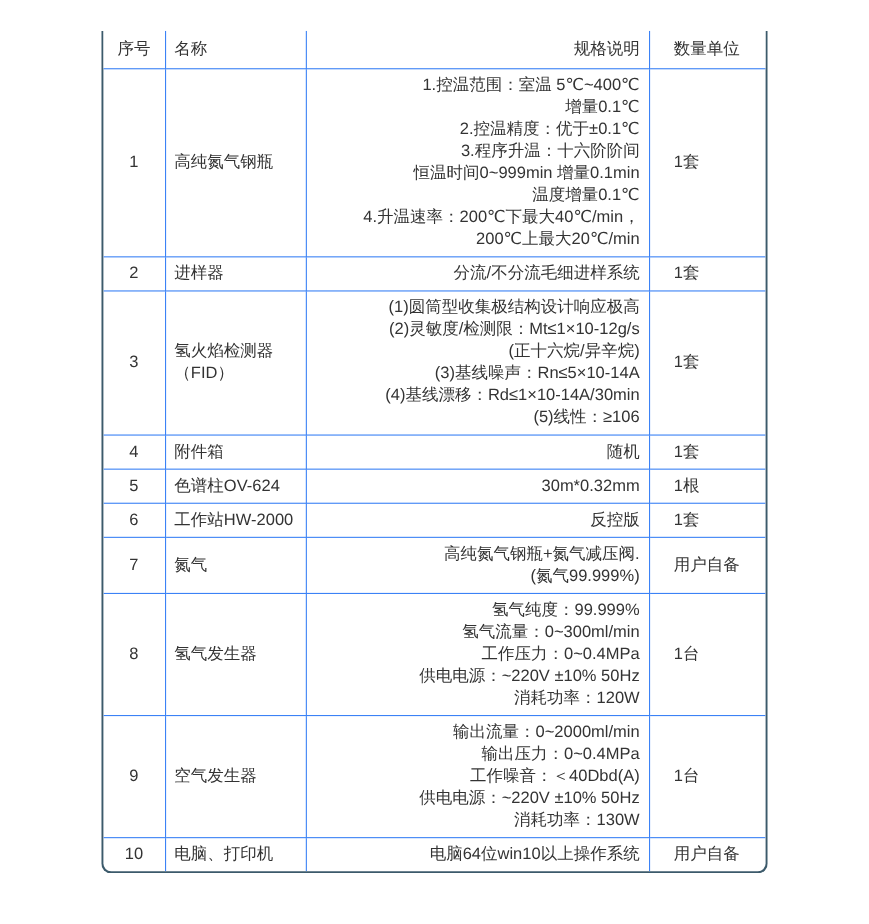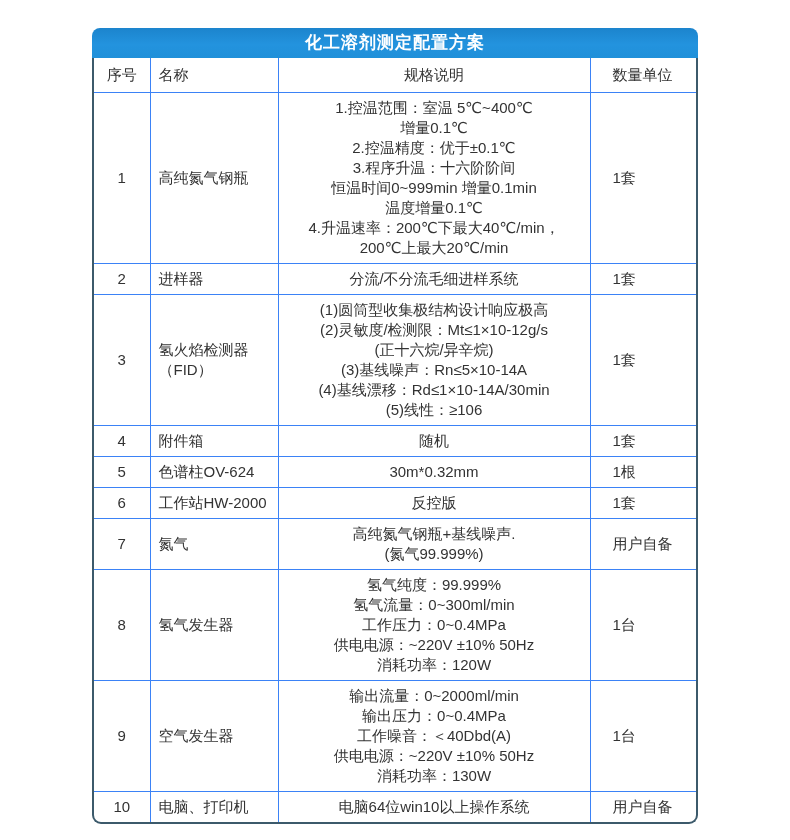--- a/index.html
+++ b/index.html
@@ -62,32 +62,31 @@
     overflow: hidden;
   }
   
   tr > *:first-child { border-left: none; }
   tr > *:last-child  { border-right: none; }
   thead tr > * { border-top: none; }
   tbody tr:last-child > * { border-bottom: none; }
   th { text-align: left; height: 24px; }
   .cell-no   { text-align: center; }
   .cell-name { text-align: left; }
-  .cell-spec { text-align: center; white-space: pre-line; margin-left: 28px; }
+  .cell-spec { text-align: right; white-space: pre-line; margin-left: 28px; }
   .cell-qty  { text-align: left; padding-left: 22px; }
   th.cell-no { text-align: center; margin-left: 24px; }
   thead th { background: #ffffff; }
 </style>
 </head>
 <body>
 
 <div class="page">
   <div class="card">
 
-    <div class="title-bar">化工溶剂测定配置方案</div>
 
     <div class="table-wrap">
       <table>
         <colgroup>
           <col class="c-no">
             <col class="c-name">
             <col class="c-spec">
             <col class="c-qty">
         </colgroup>
         <thead>
@@ -149,21 +148,21 @@
   <tr>
     <td class="cell-no">6</td>
     <td class="cell-name">工作站HW-2000</td>
     <td class="cell-spec">反控版</td>
     <td class="cell-qty">1套</td>
   </tr>
 
   <tr>
     <td class="cell-no">7</td>
     <td class="cell-name">氮气</td>
-    <td class="cell-spec">高纯氮气钢瓶+基线噪声.
+    <td class="cell-spec">高纯氮气钢瓶+氮气减压阀.
 (氮气99.999%)</td>
     <td class="cell-qty">用户自备</td>
   </tr>
 
   <tr>
     <td class="cell-no">8</td>
     <td class="cell-name">氢气发生器</td>
     <td class="cell-spec">氢气纯度：99.999%
 氢气流量：0~300ml/min
 工作压力：0~0.4MPa

